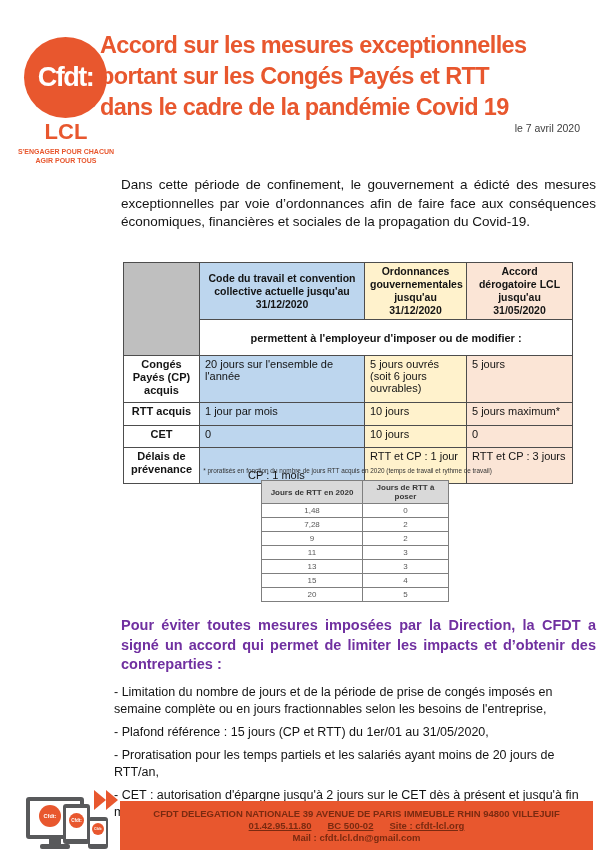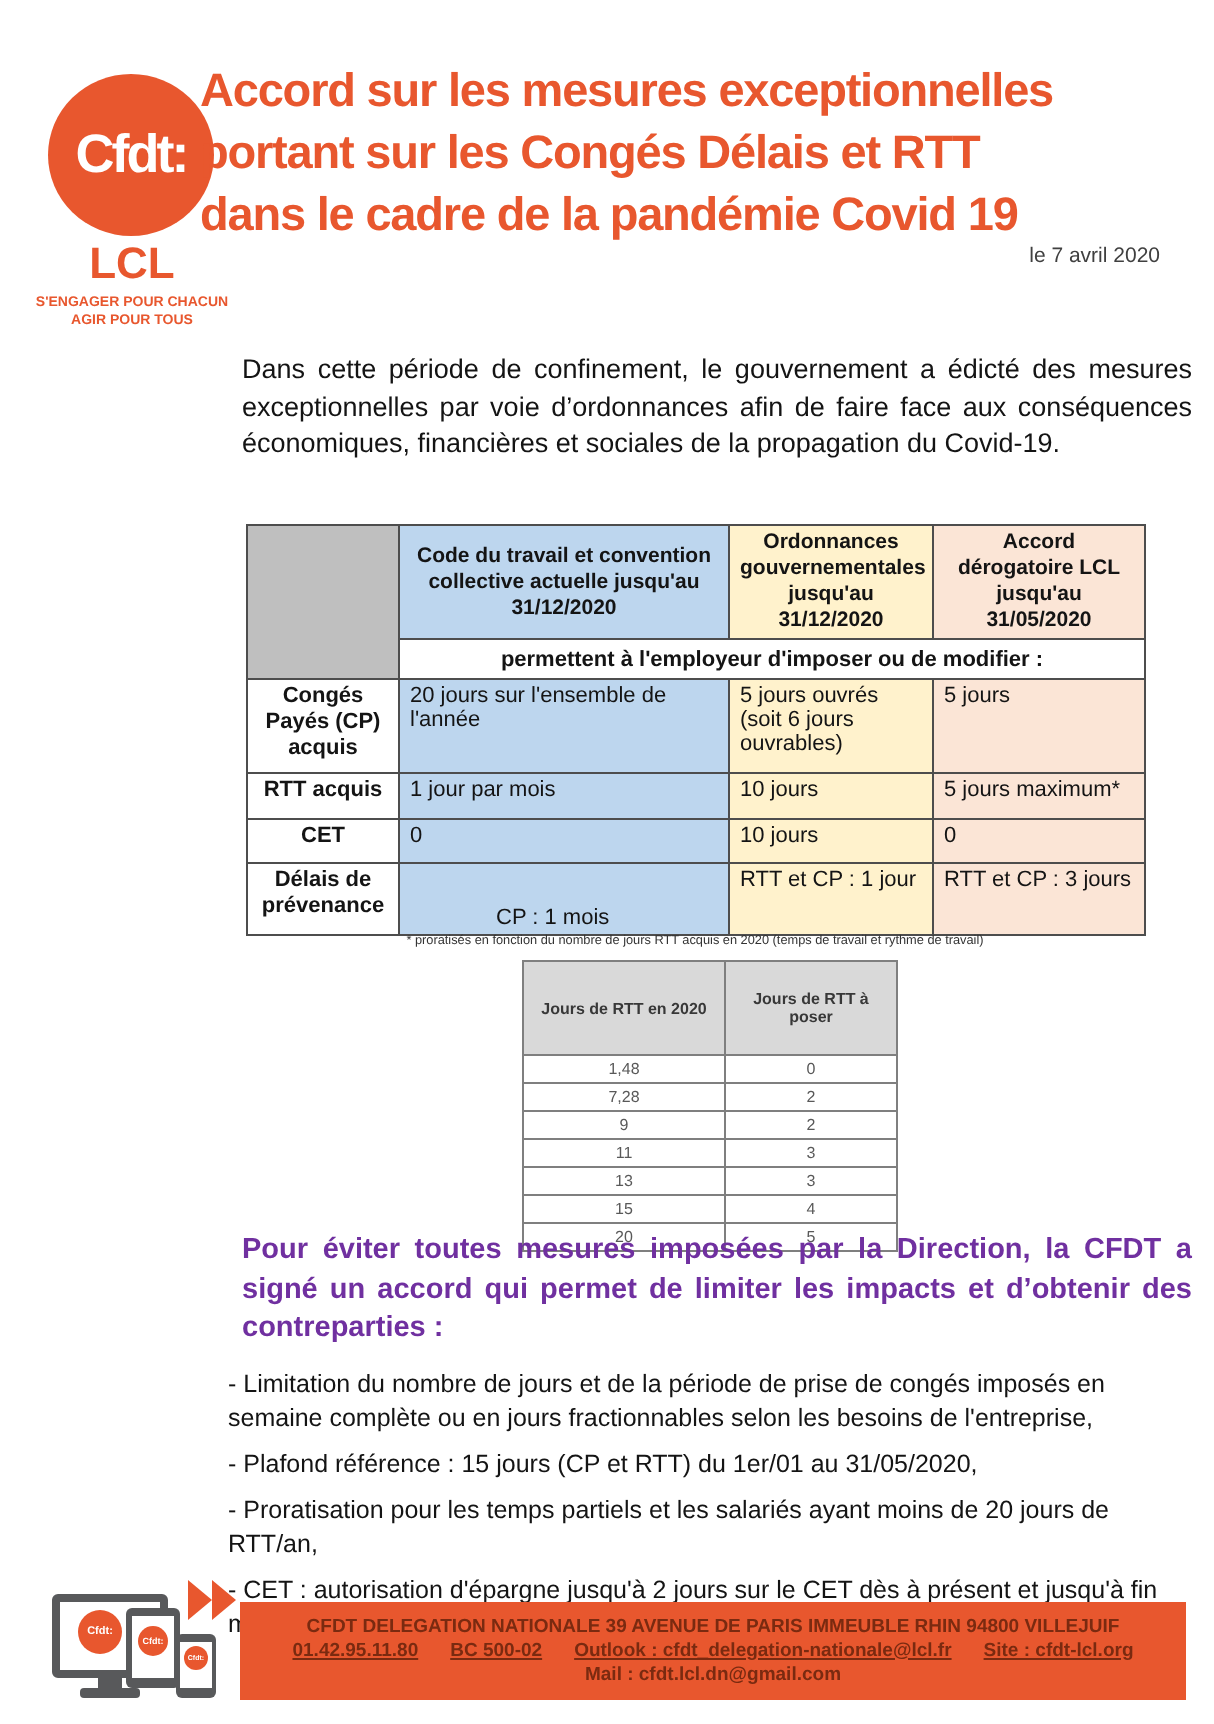--- a/index.html
+++ b/index.html
@@ -64,21 +64,21 @@
     text-align:center; font-size:6.4px; color:#333;
   }
 
   
   table.rt {
     position:absolute; left:261px; top:480px;
     border-collapse:collapse; font-size:8px;
   }
   .rt th {
     background:#D9D9D9; border:1px solid #7f7f7f; font-weight:bold; color:#383838;
-    height:16px; padding:14px 4px; text-align:center; font-size:8px;
+    height:16px; padding:2px 4px; text-align:center; font-size:8px;
   }
   .rt td {
     border:1px solid #7f7f7f; color:#595959; text-align:center;
     height:14px; padding:1px 4px; background:#fff;
   }
   .rt .cw1 { width:101px; } .rt .cw2 { width:86px; }
 
   
   .highlight {
     position:absolute; left:121px; top:616px; width:475px;
@@ -140,42 +140,42 @@
     </div>
     <div class="org-name">LCL</div>
     <div class="tagline">
       <div>S'ENGAGER POUR CHACUN</div>
       <div>AGIR POUR TOUS</div>
     </div>
   </div>
 
   <div class="title">
     <div>Accord sur les mesures exceptionnelles</div>
-    <div>portant sur les Congés Délais et RTT</div>
+    <div>portant sur les Congés Payés et RTT</div>
     <div>dans le cadre de la pandémie Covid 19</div>
   </div>
   <div class="doc-date">le 7 avril 2020</div>
 
   <div class="intro">Dans cette période de confinement, le gouvernement a édicté des mesures exceptionnelles par voie d’ordonnances afin de faire face aux conséquences économiques, financières et sociales de la propagation du Covid-19.</div>
 
   <table class="mt">
     <colgroup>
         <col style="width:76px">
         <col style="width:165px">
         <col style="width:102px">
         <col style="width:106px">
       </colgroup>
     <tbody>
         <tr style="height:50px">
       <td class="c-gray" rowspan="2"></td>
       <th class="c-blue">Code du travail et convention collective actuelle jusqu'au 31/12/2020</th>
       <th class="c-yellow">Ordonnances gouvernementales jusqu'au 31/12/2020</th>
       <th class="c-peach">Accord dérogatoire LCL jusqu'au 31/05/2020</th>
     </tr>
-    <tr style="height:20px">
+    <tr style="height:36px">
       <td class="sub" colspan="3">permettent à l'employeur d'imposer ou de modifier :</td>
     </tr>
     <tr style="height:47px">
       <td class="lbl">Congés Payés (CP) acquis</td>
       <td class="c-blue">20 jours sur l'ensemble de l'année</td>
       <td class="c-yellow">5 jours ouvrés (soit 6 jours ouvrables)</td>
       <td class="c-peach">5 jours</td>
     </tr>
     <tr style="height:23px">
       <td class="lbl">RTT acquis</td>
@@ -267,19 +267,18 @@
     </div>
     <div class="chev chev1"></div>
     <div class="chev chev2"></div>
   </div>
 
   <div class="fbar">
     <div>CFDT DELEGATION NATIONALE  39 AVENUE DE PARIS  IMMEUBLE RHIN  94800 VILLEJUIF</div>
     <div class="fline2">
       <span>01.42.95.11.80</span>
       <span>BC 500-02</span>
-      <span>Outlook : cfdt_delegation-nationale@lcl.fr</span>
       <span>Site : cfdt-lcl.org</span>
     </div>
     <div>Mail : cfdt.lcl.dn@gmail.com</div>
   </div>
 
 </div>
 
 </body></html>

